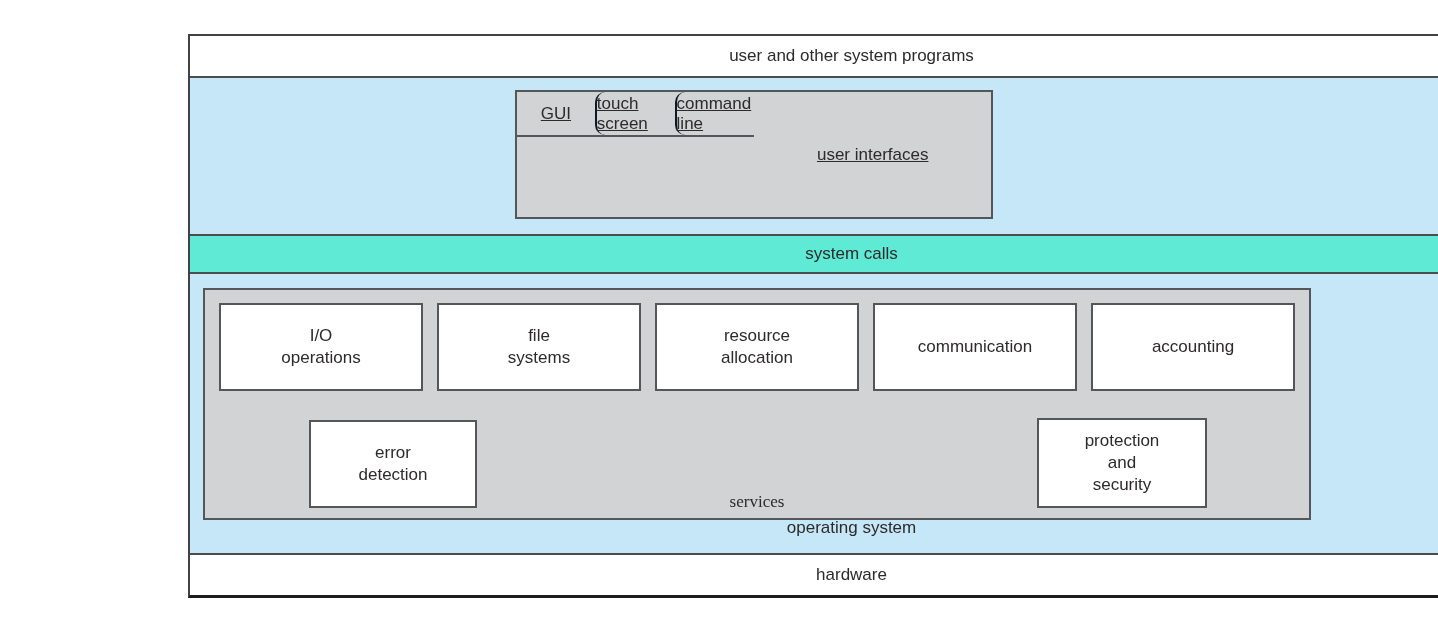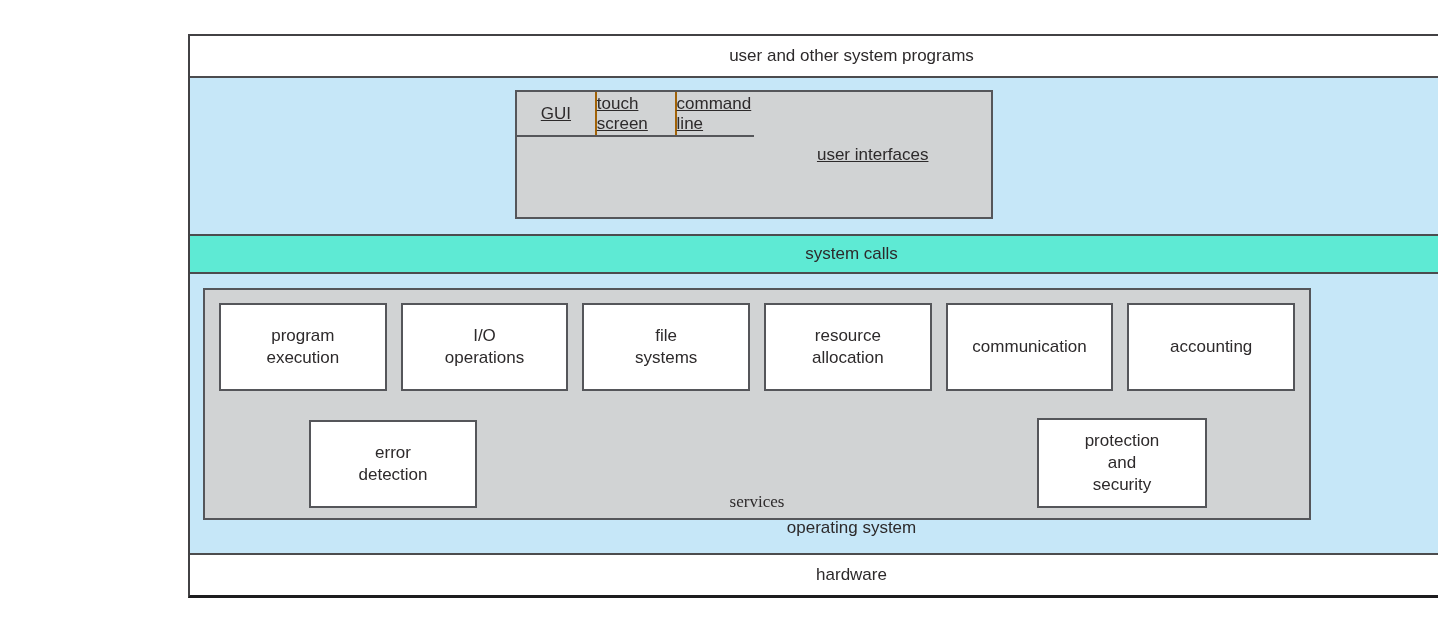--- a/index.html
+++ b/index.html
@@ -45,21 +45,21 @@
   }
   .ui-cells {
     height: 45px;
     display: flex;
     border-bottom: 2px solid #55565a;
   }
   .ui-cell {
     flex: 1;
     display: flex; align-items: center; justify-content: center;
   }
-  .ui-cell + .ui-cell { border-left: 2px solid #a16207; }
+  .ui-cell + .ui-cell { border-left: 2px solid #0f172a; border-radius: 10px; }
   .ui-label {
     flex: 1;
     display: flex; align-items: center; justify-content: center;
   }
 
   
   .syscalls { height: 38px; background: #5eead4;
     display: flex; align-items: center; justify-content: center; }
 
   
@@ -128,22 +128,20 @@
     </div>
   </div>
 
   <div class="row bordered syscalls">
     <span>system calls</span>
   </div>
 
   <div class="row bordered band-os">
     <div class="services-box">
       <div class="service-row">
-        <div class="service-cell">program
-execution</div>
         <div class="service-cell">I/O
 operations</div>
         <div class="service-cell">file
 systems</div>
         <div class="service-cell">resource
 allocation</div>
         <div class="service-cell">communication</div>
         <div class="service-cell">accounting</div>
       </div>
       <div class="service-cell floating cell-error">error

